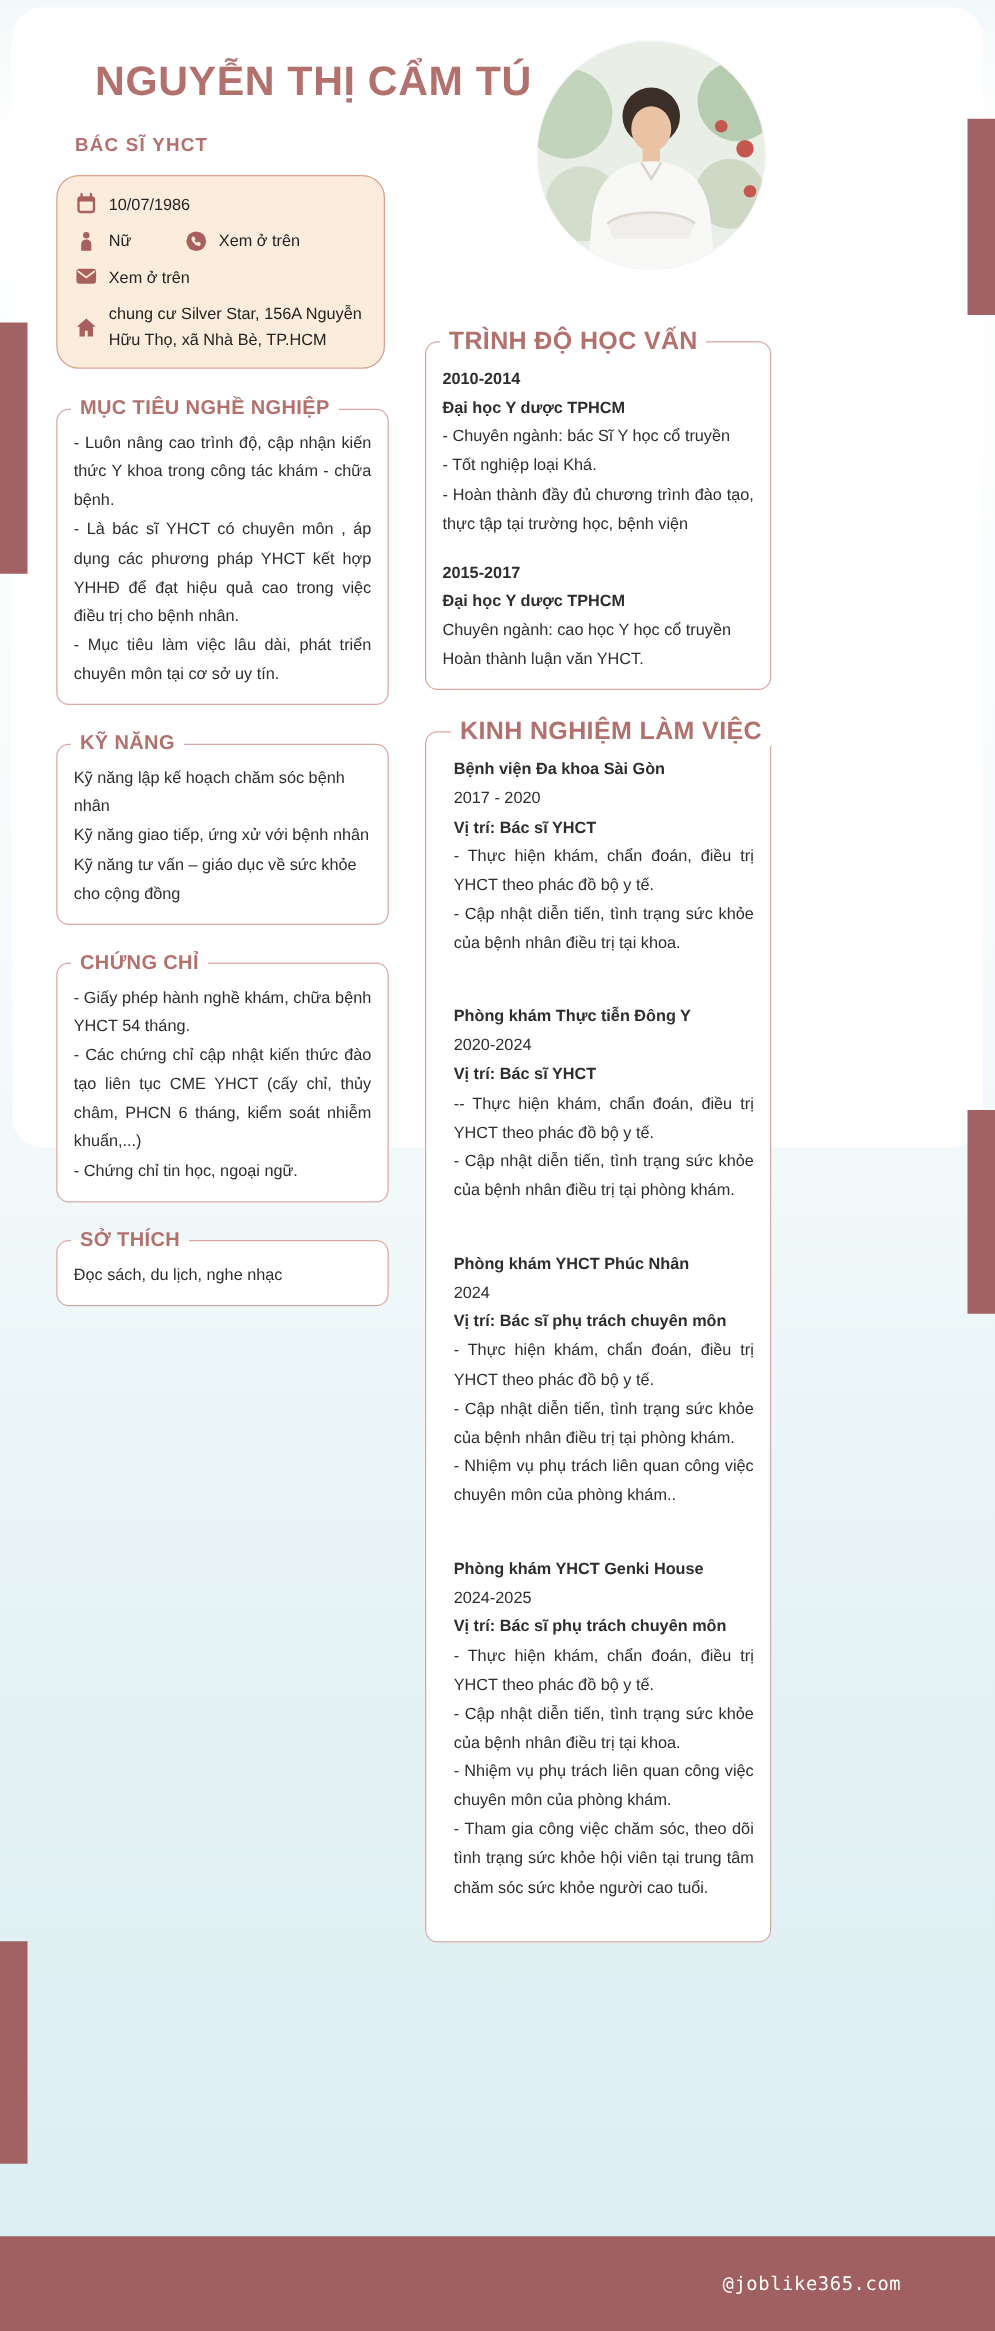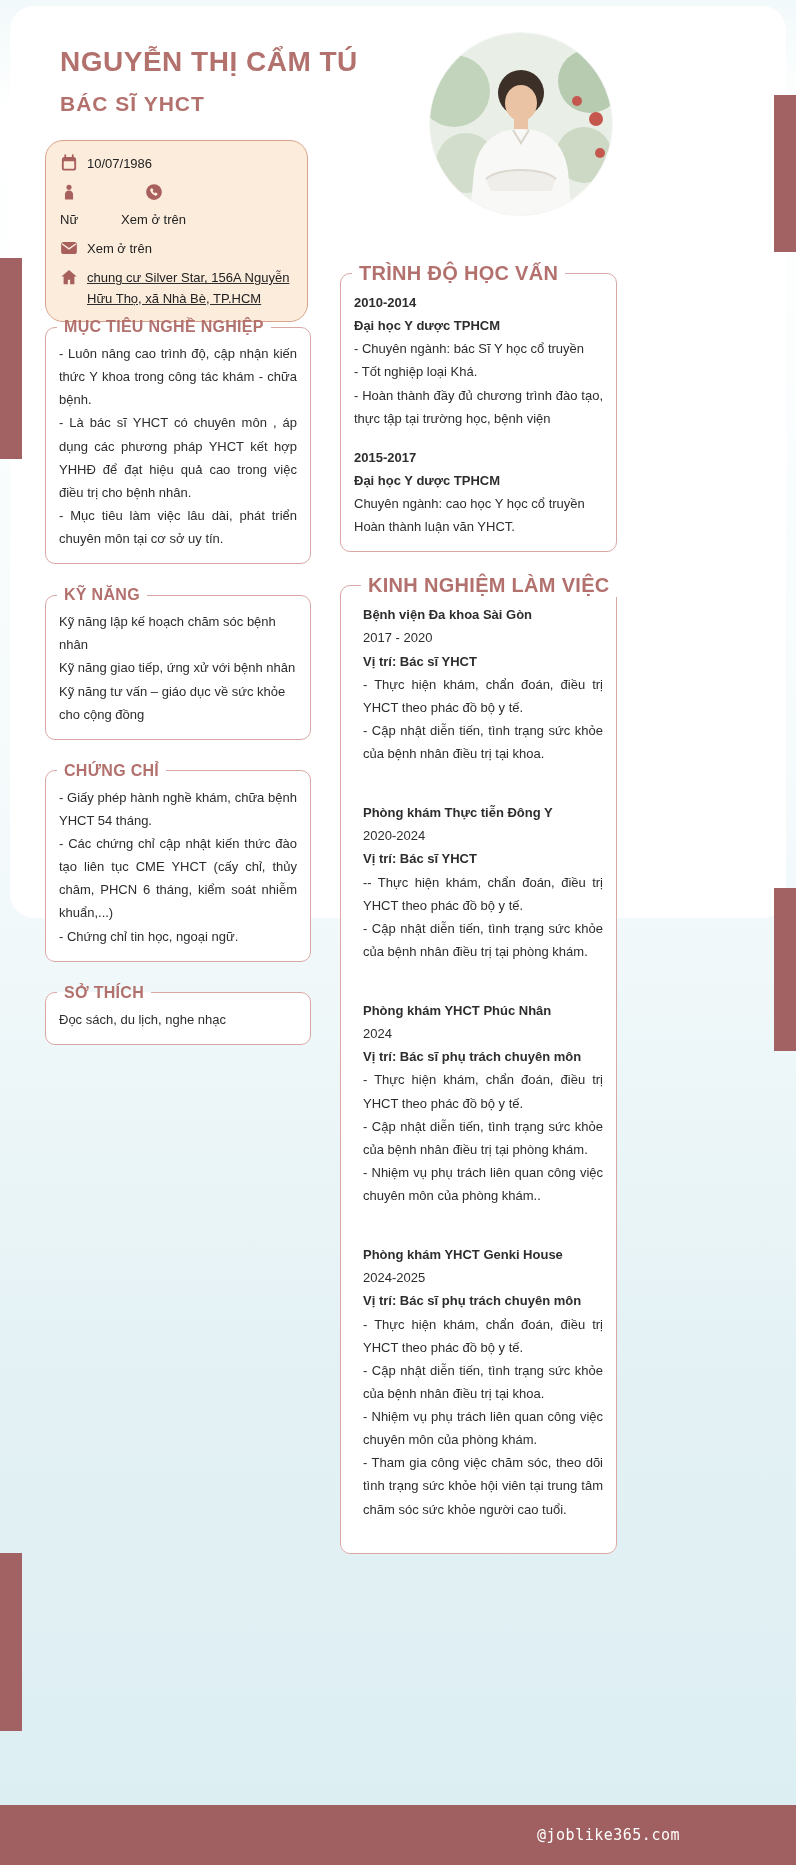--- a/index.html
+++ b/index.html
@@ -27,47 +27,47 @@
     background:#ffffff;border-radius:24px;
   }
   
   .deco{position:absolute;width:22px;background:var(--bar);z-index:5;}
   .bar-r1{right:0;top:95px;height:157px;}
   .bar-l1{left:0;top:258px;height:201px;}
   .bar-r2{right:0;top:888px;height:163px;}
   .bar-l2{left:0;top:1553px;height:178px;}
   
   .name{
-    position:absolute;left:60px;top:46px;
-    font-size:28px;font-weight:700;color:var(--accent);letter-spacing:.5px;z-index:2;
+    position:absolute;left:76px;top:46px;
+    font-size:33px;font-weight:700;color:var(--accent);letter-spacing:.5px;z-index:2;
   }
   .subtitle{
-    position:absolute;left:60px;top:92px;
-    font-size:21px;font-weight:700;color:var(--accent);letter-spacing:1px;z-index:2;
+    position:absolute;left:60px;top:108px;
+    font-size:15px;font-weight:700;color:var(--accent);letter-spacing:1px;z-index:2;
   }
   .photo{
     position:absolute;left:430px;top:33px;width:182px;height:182px;
     border-radius:50%;overflow:hidden;z-index:2;box-shadow:0 0 0 1px rgba(0,0,0,.04);
   }
   .photo svg{display:block;width:100%;height:100%;}
   
   .contact{
     position:absolute;left:45px;top:140px;width:263px;z-index:2;
     background:var(--contact-bg);
     border:1.5px solid var(--contact-border);
     border-radius:18px;
     padding:13px 14px 12px;
     font-size:13px;line-height:1.55;
   }
   .c-row{display:flex;gap:9px;margin-bottom:9px;}
   .c-row:last-child{margin-bottom:0;}
-  .c-row.top{align-items:flex-start;text-decoration:underline;}
+  .c-row.top{align-items:center;}
   .c-icon{flex:0 0 18px;width:18px;height:18px;color:#a8605d;}
   .c-icon svg{display:block;width:18px;height:18px;}
-  .c-pair{display:flex;align-items:center;gap:9px;flex-direction:column;}
+  .c-pair{display:flex;align-items:center;gap:9px;}
   .c-pair.second{margin-left:34px;}
   .c-text{color:#222;}
   
   .col-left{position:absolute;left:45px;top:318px;width:266px;z-index:2;}
   .col-right{position:absolute;left:340px;top:262px;width:277px;z-index:2;}
   fieldset{
     min-inline-size:auto;
     border:1.5px solid var(--box-border);
     border-radius:10px;
     background:#fff;
@@ -82,24 +82,24 @@
   p.line{font-size:13px;line-height:1.78;margin:0;}
   p.j{text-align:justify;}
   p.b{font-weight:700;}
   .edu{margin-bottom:16px;}
   .edu:last-child{margin-bottom:0;}
   .xp{margin-bottom:36px;}
   .xp:last-child{margin-bottom:4px;}
   .xp-box{padding-bottom:28px;padding-left:22px;}
   
   .footer-bar{
-    position:absolute;left:0;bottom:0;width:796px;height:60px;
+    position:absolute;left:0;bottom:0;width:796px;height:76px;
     background:#a05f60;z-index:6;
     display:flex;align-items:center;justify-content:flex-end;
-    padding-right:116px;
+    padding-right:75px;
   }
   .watermark{
     font-family:"DejaVu Sans Mono", monospace;
     font-size:15px;color:#ffffff;letter-spacing:.5px;
   }
 </style>
 </head>
 <body>
 
 <div class="page">

